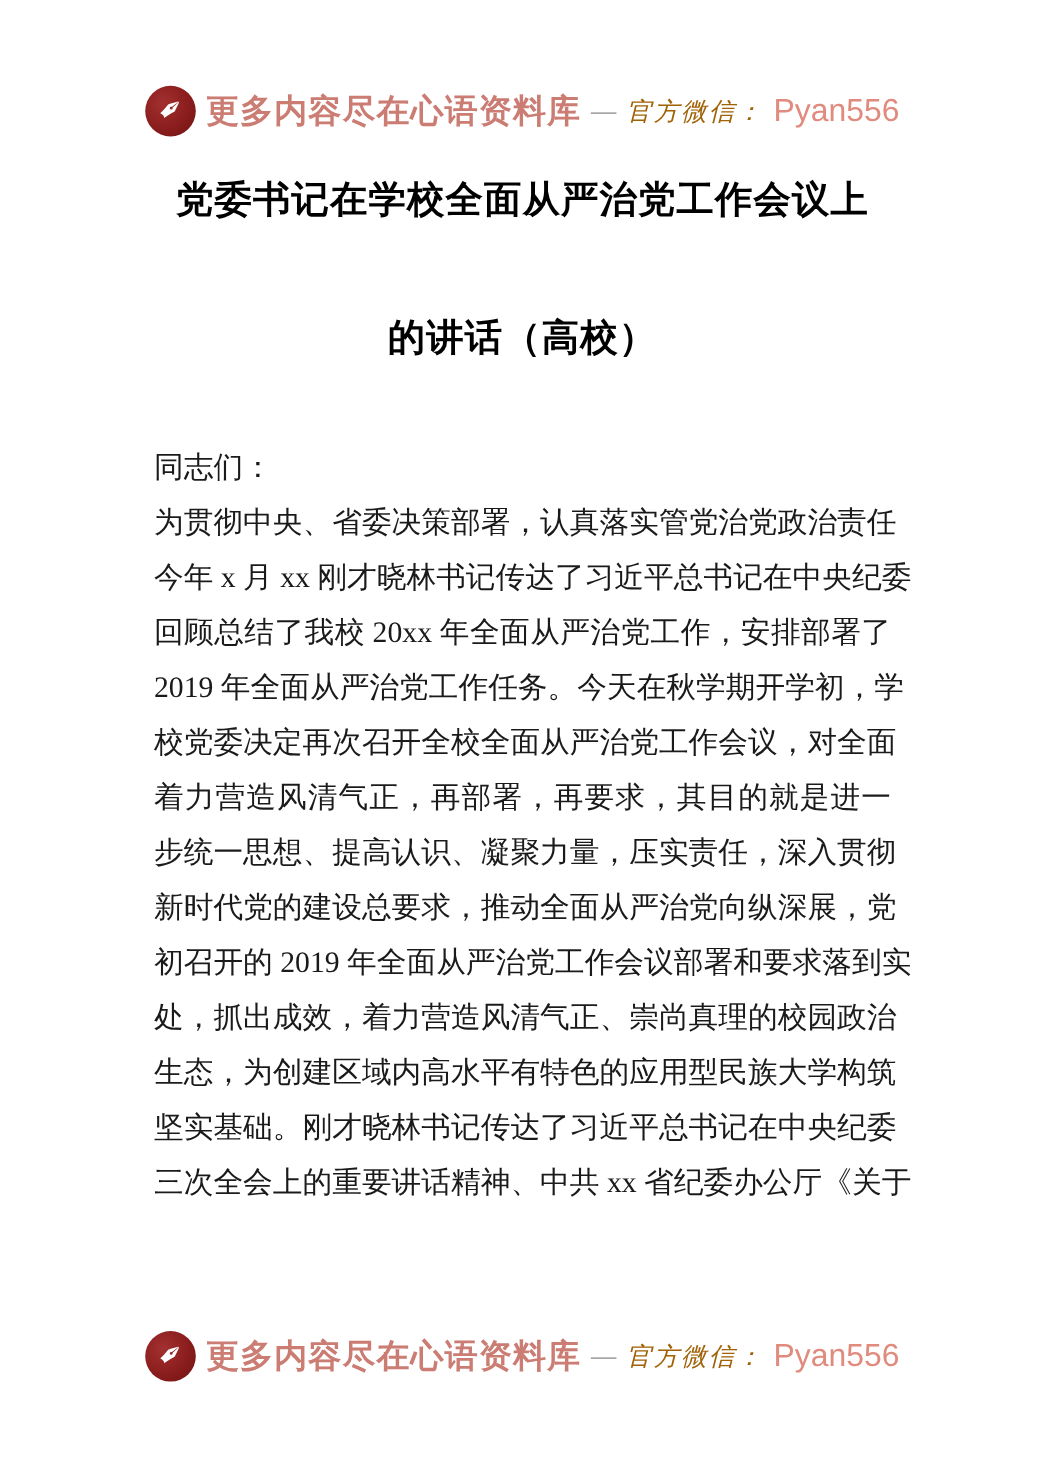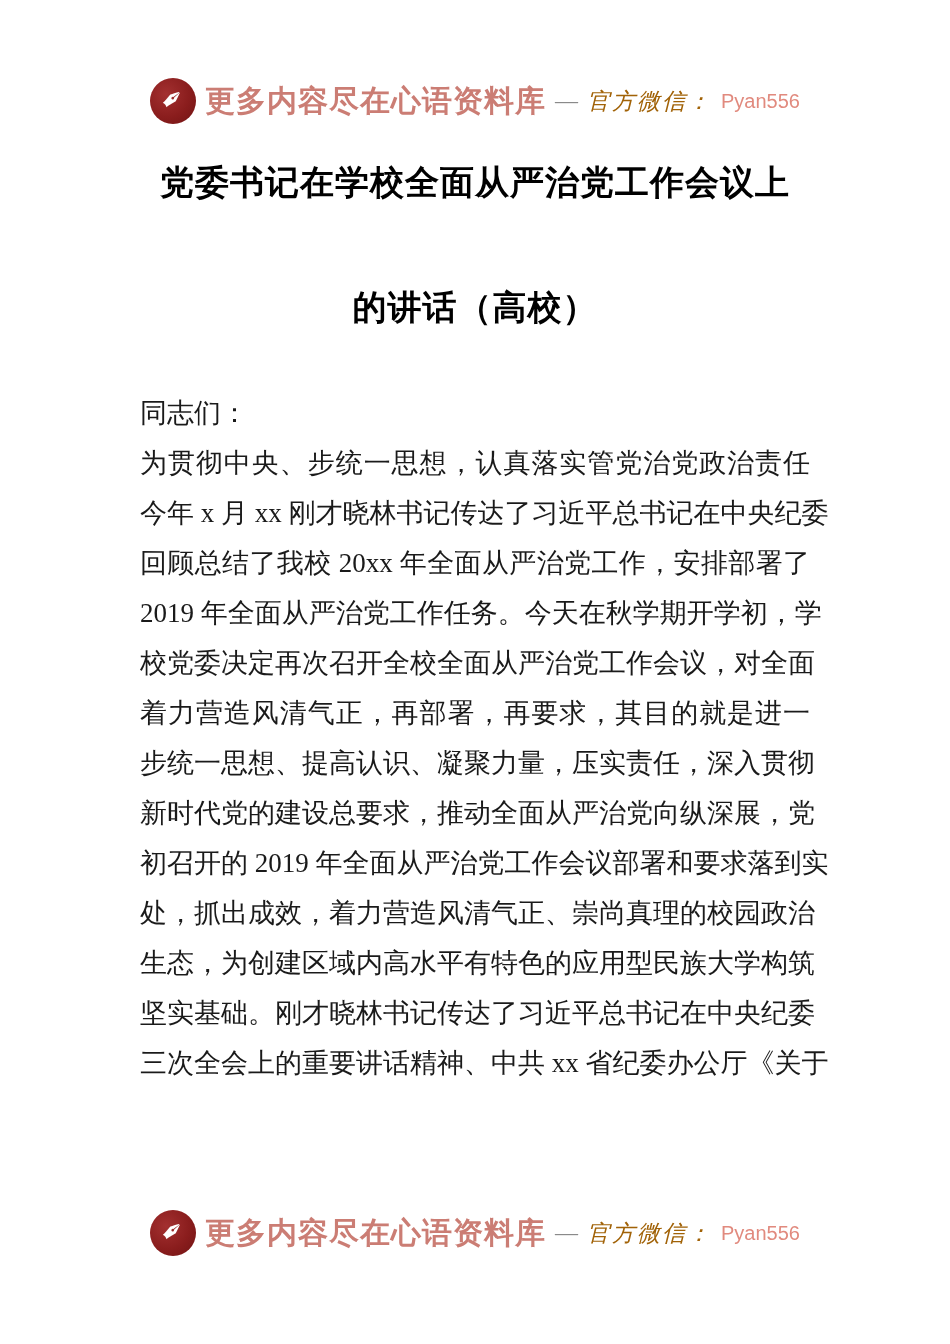--- a/index.html
+++ b/index.html
@@ -54,21 +54,21 @@
     font-size: 23px;
   }
   .wm-label {
     color: #a16207;
     font-size: 23px;
     font-style: italic;
     letter-spacing: 2px;
   }
   .wm-id {
     color: #e18a7e;
-    font-size: 20px;
+    font-size: 29px;
     font-family: "Liberation Sans", sans-serif;
   }
 
   
   .title-line {
     position: absolute;
     left: 0;
     right: 0;
     text-align: center;
     font-size: 34px;
@@ -76,21 +76,21 @@
     color: #000000;
     letter-spacing: 1px;
     line-height: 50px;
   }
   .title-1 { top: 158px; }
   .title-2 { top: 283px; }
 
   
   .body-block {
     position: absolute;
-    top: 388px;
+    top: 400px;
     left: 140px;
     width: 670px;
     color: #1a1a1a;
   }
   .body-line {
     font-size: 27px;
     line-height: 50px;
     text-align: justify;
     text-align-last: justify;
     white-space: nowrap;
@@ -113,21 +113,21 @@
       <span class="wm-sep">—</span>
       <span class="wm-label">官方微信：</span>
     <span class="wm-id">Pyan556</span>
   </div>
 
   <div class="title-line title-1">党委书记在学校全面从严治党工作会议上</div>
   <div class="title-line title-2">的讲话（高校）</div>
 
   <div class="body-block">
     <div class="body-line salutation">同志们：</div>
-    <div class="body-line">为贯彻中央、步统一思想，认真落实管党治党政治责任</div>
+    <div class="body-line">为贯彻中央、省委决策部署，认真落实管党治党政治责任</div>
     <div class="body-line">今年 x 月 xx 刚才晓林书记传达了习近平总书记在中央纪委</div>
     <div class="body-line">回顾总结了我校 20xx 年全面从严治党工作，安排部署了</div>
     <div class="body-line">2019 年全面从严治党工作任务。今天在秋学期开学初，学</div>
     <div class="body-line">校党委决定再次召开全校全面从严治党工作会议，对全面</div>
     <div class="body-line">着力营造风清气正，再部署，再要求，其目的就是进一</div>
     <div class="body-line">步统一思想、提高认识、凝聚力量，压实责任，深入贯彻</div>
     <div class="body-line">新时代党的建设总要求，推动全面从严治党向纵深展，党</div>
     <div class="body-line">初召开的 2019 年全面从严治党工作会议部署和要求落到实</div>
     <div class="body-line">处，抓出成效，着力营造风清气正、崇尚真理的校园政治</div>
     <div class="body-line">生态，为创建区域内高水平有特色的应用型民族大学构筑</div>

